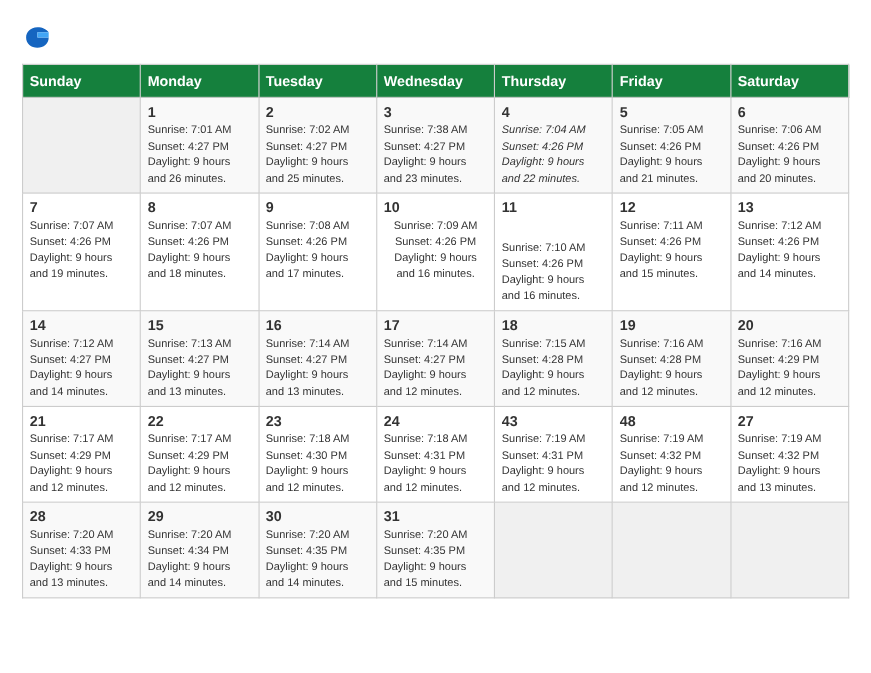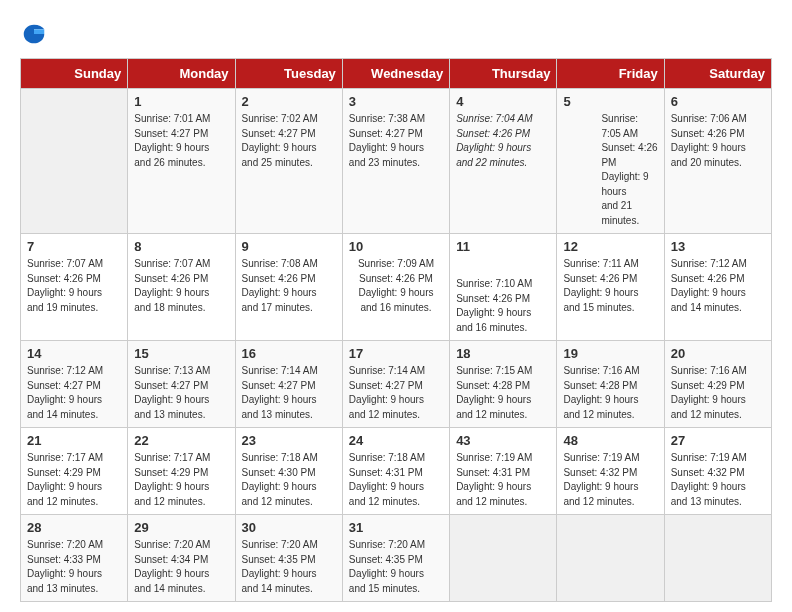--- a/index.html
+++ b/index.html
@@ -43,26 +43,26 @@
     .subtitle {
       font-size: 16px;
       color: #555;
     }
     .calendar {
       width: 100%;
       border-collapse: collapse;
       border: 1px solid #ccc;
     }
     .calendar thead tr th {
-      background-color: #b91c1c;
+      background-color: #15803d;
       color: #fff;
       font-size: 13px;
       font-weight: bold;
       padding: 7px 6px;
-      text-align: right;
+      text-align: left;
       border: 1px solid #ccc;
     }
     .calendar tbody tr td {
       vertical-align: top;
       border: 1px solid #ccc;
       padding: 5px 6px;
       width: calc(100% / 7);
       min-height: 80px;
       font-size: 10.5px;
       color: #333;
@@ -148,21 +148,21 @@
           </td>
           <td>
             <span class="day-number">4</span>
             <div class="day-info" style="white-space: pre-line; font-style: italic;">Sunrise: 7:04 AM
 Sunset: 4:26 PM
 Daylight: 9 hours
 and 22 minutes.</div>
           </td>
           <td>
             <span class="day-number">5</span>
-            <div class="day-info" style="white-space: pre-line; margin-left: 38px;">Sunrise: 7:05 AM
+            <div class="day-info" style="white-space: pre-line;">Sunrise: 7:05 AM
 Sunset: 4:26 PM
 Daylight: 9 hours
 and 21 minutes.</div>
           </td>
           <td>
             <span class="day-number">6</span>
             <div class="day-info" style="white-space: pre-line;">Sunrise: 7:06 AM
 Sunset: 4:26 PM
 Daylight: 9 hours
 and 20 minutes.</div>

